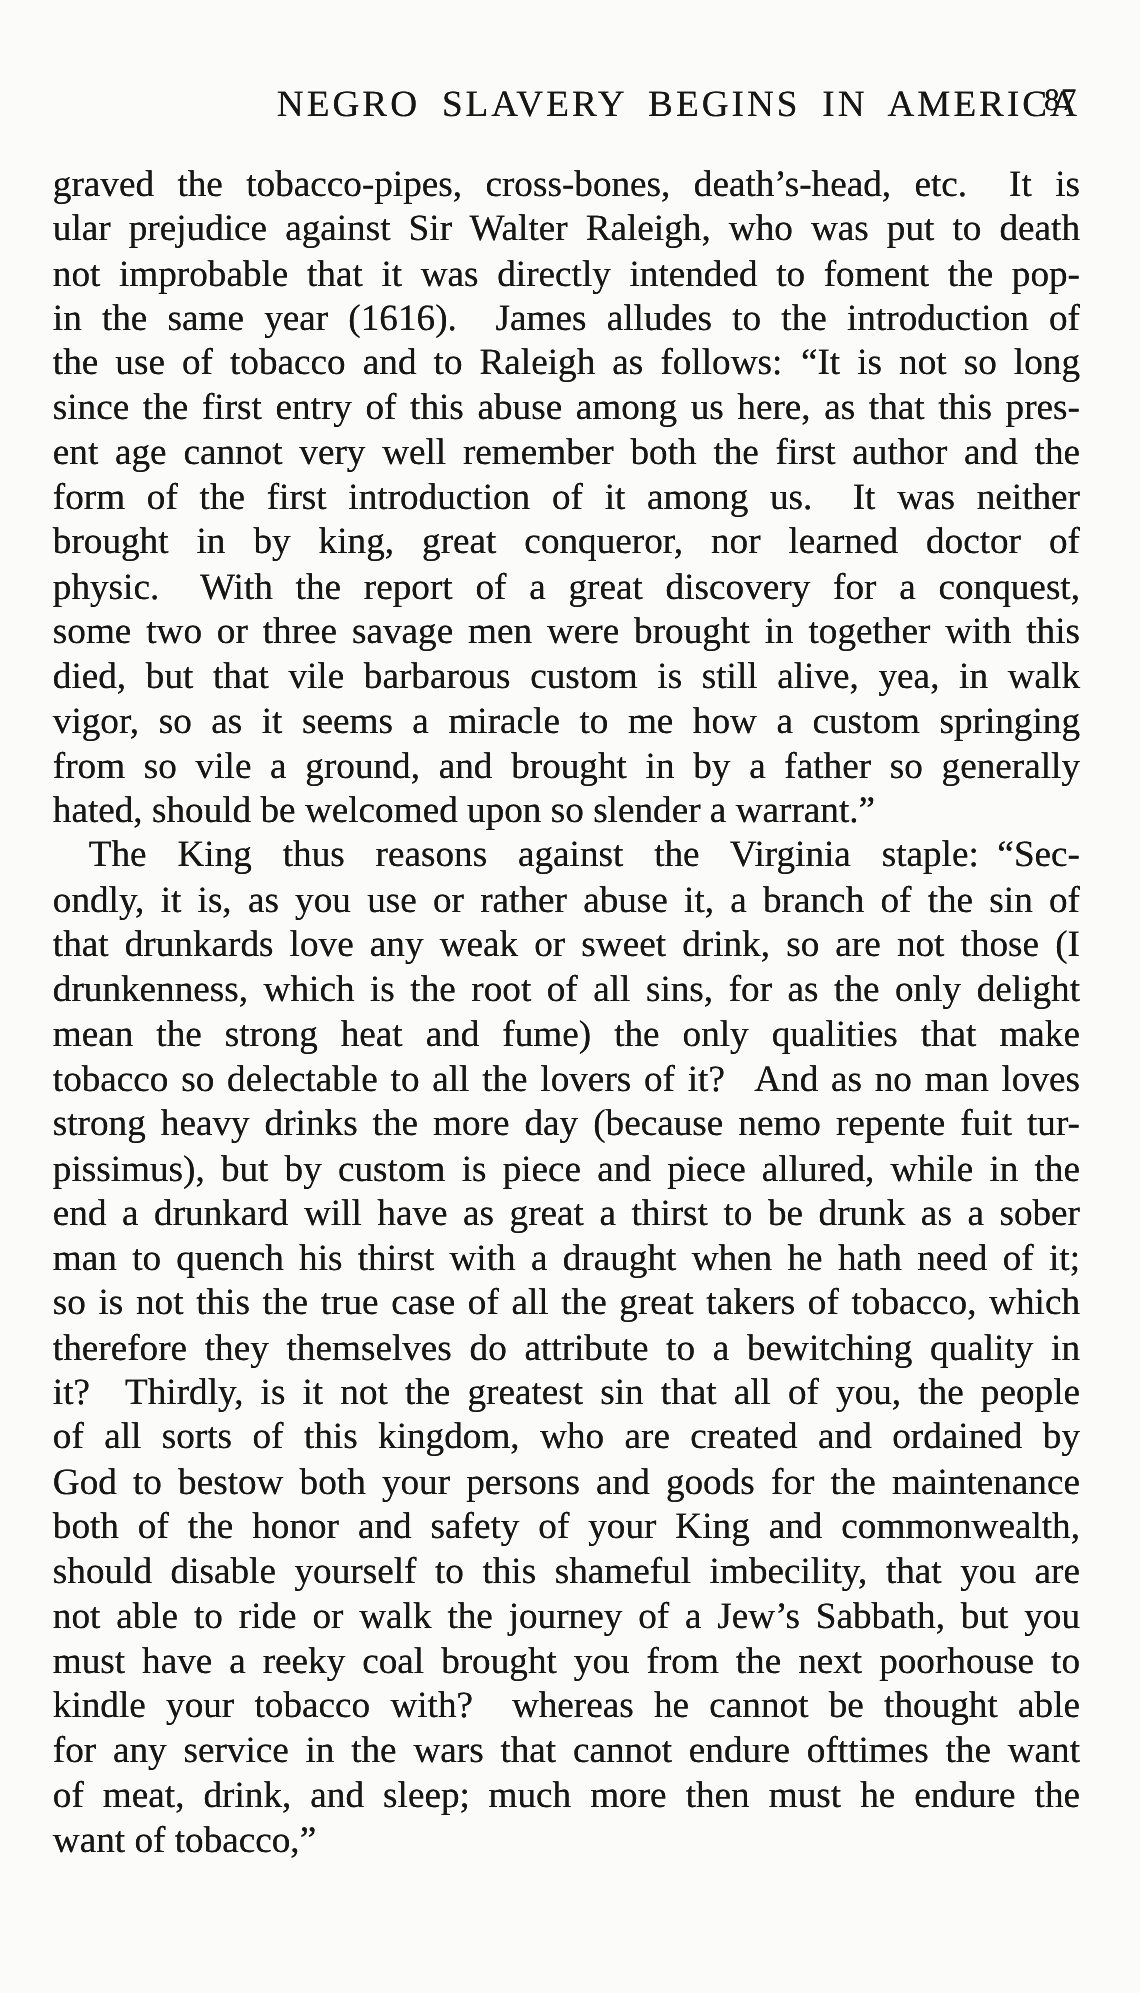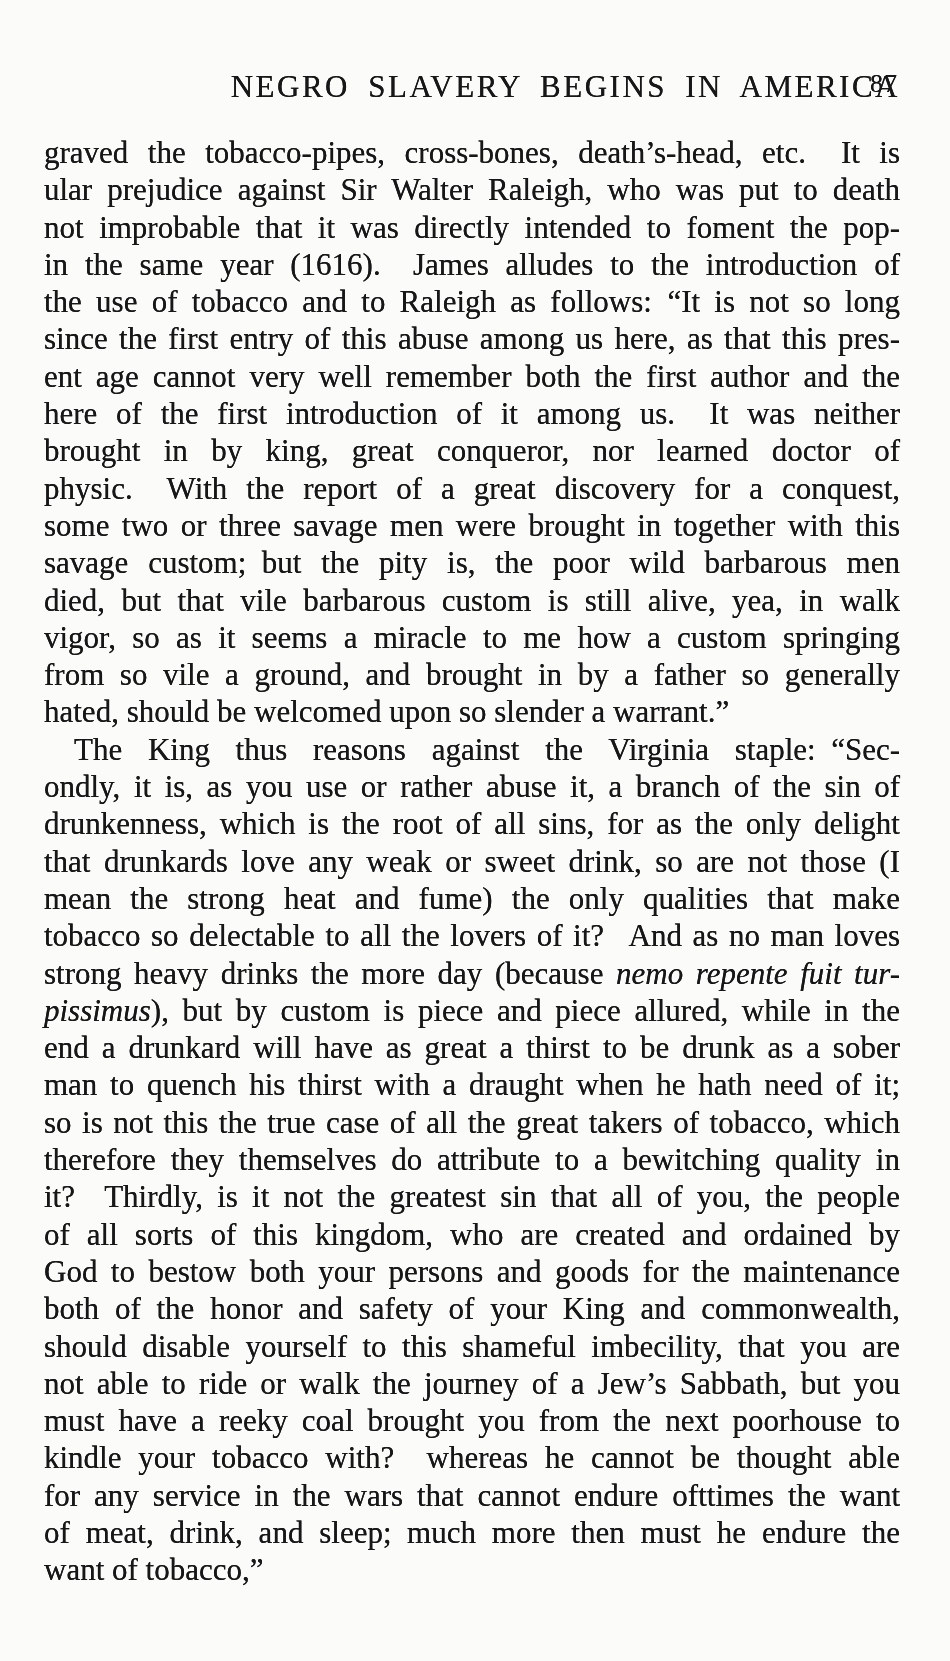--- a/index.html
+++ b/index.html
@@ -48,51 +48,50 @@
     text-shadow: 0 0 0.5px currentColor;
   }
   .line {
     text-align: justify;
     text-align-last: justify;
     text-justify: inter-word;
     white-space: normal;
   }
   .line.para-end { text-align-last: left; }
   .line.indent { text-indent: 30px; }
-  .it { font-style: italic; }
+  .it { }
 </style>
 </head>
 <body>
 
 <div class="page">
   <div class="running-head">
     <span class="title">NEGRO SLAVERY BEGINS IN AMERICA</span>
     <span class="pagenum">87</span>
   </div>
   <div class="body-text">
       <div class="line"><span>graved the tobacco-pipes, cross-bones, death’s-head, etc.  It is</span></div>
       <div class="line"><span>ular prejudice against Sir Walter Raleigh, who was put to death</span></div>
       <div class="line"><span>not improbable that it was directly intended to foment the pop-</span></div>
       <div class="line"><span>in the same year (1616).  James alludes to the introduction of</span></div>
       <div class="line"><span>the use of tobacco and to Raleigh as follows: “It is not so long</span></div>
       <div class="line"><span>since the first entry of this abuse among us here, as that this pres-</span></div>
       <div class="line"><span>ent age cannot very well remember both the first author and the</span></div>
-      <div class="line"><span>here of the first introduction of it among us.  It was neither</span></div>
+      <div class="line"><span>form of the first introduction of it among us.  It was neither</span></div>
       <div class="line"><span>brought in by king, great conqueror, nor learned doctor of</span></div>
       <div class="line"><span>physic.  With the report of a great discovery for a conquest,</span></div>
       <div class="line"><span>some two or three savage men were brought in together with this</span></div>
-      <div class="line"><span>savage custom; but the pity is, the poor wild barbarous men</span></div>
       <div class="line"><span>died, but that vile barbarous custom is still alive, yea, in walk</span></div>
       <div class="line"><span>vigor, so as it seems a miracle to me how a custom springing</span></div>
       <div class="line"><span>from so vile a ground, and brought in by a father so generally</span></div>
       <div class="line para-end"><span>hated, should be welcomed upon so slender a warrant.”</span></div>
       <div class="line indent"><span>The King thus reasons against the Virginia staple: “Sec-</span></div>
       <div class="line"><span>ondly, it is, as you use or rather abuse it, a branch of the sin of</span></div>
+      <div class="line"><span>that drunkards love any weak or sweet drink, so are not those (I</span></div>
       <div class="line"><span>drunkenness, which is the root of all sins, for as the only delight</span></div>
-      <div class="line"><span>that drunkards love any weak or sweet drink, so are not those (I</span></div>
       <div class="line"><span>mean the strong heat and fume) the only qualities that make</span></div>
       <div class="line"><span>tobacco so delectable to all the lovers of it?  And as no man loves</span></div>
       <div class="line"><span>strong heavy drinks the more day (because </span><span class="it">nemo repente fuit tur-</span></div>
       <div class="line"><span class="it">pissimus</span><span>), but by custom is piece and piece allured, while in the</span></div>
       <div class="line"><span>end a drunkard will have as great a thirst to be drunk as a sober</span></div>
       <div class="line"><span>man to quench his thirst with a draught when he hath need of it;</span></div>
       <div class="line"><span>so is not this the true case of all the great takers of tobacco, which</span></div>
       <div class="line"><span>therefore they themselves do attribute to a bewitching quality in</span></div>
       <div class="line"><span>it?  Thirdly, is it not the greatest sin that all of you, the people</span></div>
       <div class="line"><span>of all sorts of this kingdom, who are created and ordained by</span></div>

